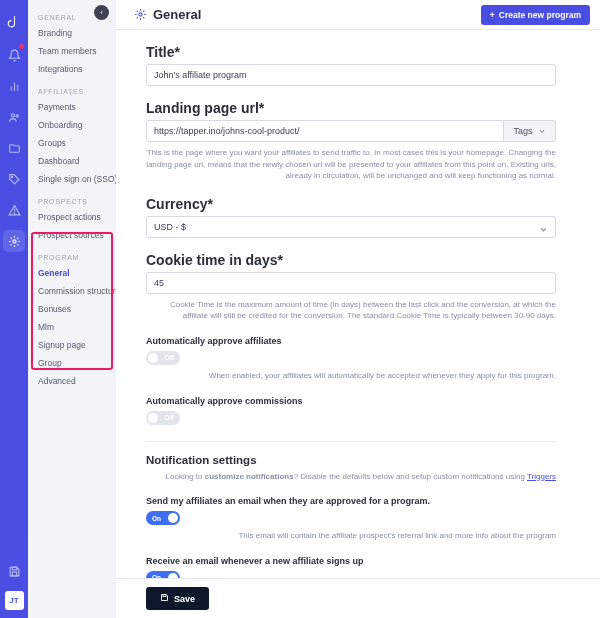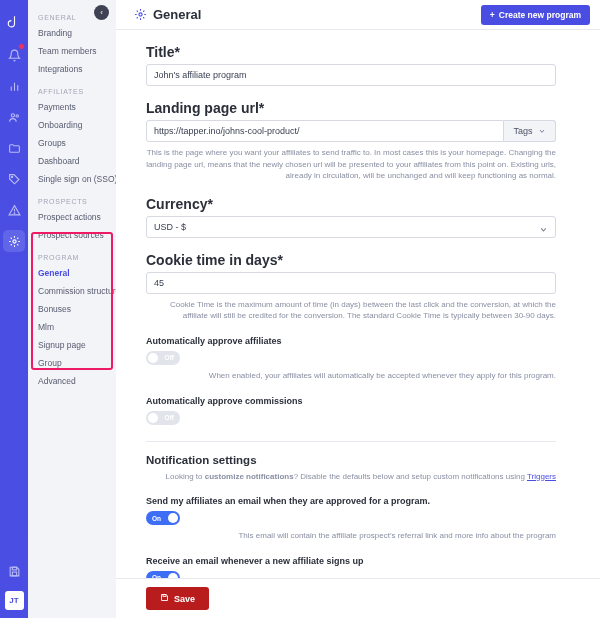--- a/index.html
+++ b/index.html
@@ -177,21 +177,21 @@
   .section-title { font-size: 11.5px; font-weight: bold; margin: 12px 0 5px 0; color: #2b2f3a; }
 
   .footer {
     position: absolute; left: 0; right: 0; bottom: 0;
     height: 40px; background: #ffffff;
     border-top: 1px solid #e8e9ef;
     display: flex; align-items: center;
     padding-left: 30px;
   }
   .btn-save {
-    background: #b91c1c; color: #fff; border: none;
+    background: #0f172a; color: #fff; border: none;
     font-size: 9px; font-weight: bold; border-radius: 3px;
     padding: 6px 14px; cursor: pointer;
     display: flex; align-items: center; gap: 5px;
     font-family: "Liberation Sans", sans-serif;
   }
 </style>
 </head>
 <body>
 
 <div id="app">

